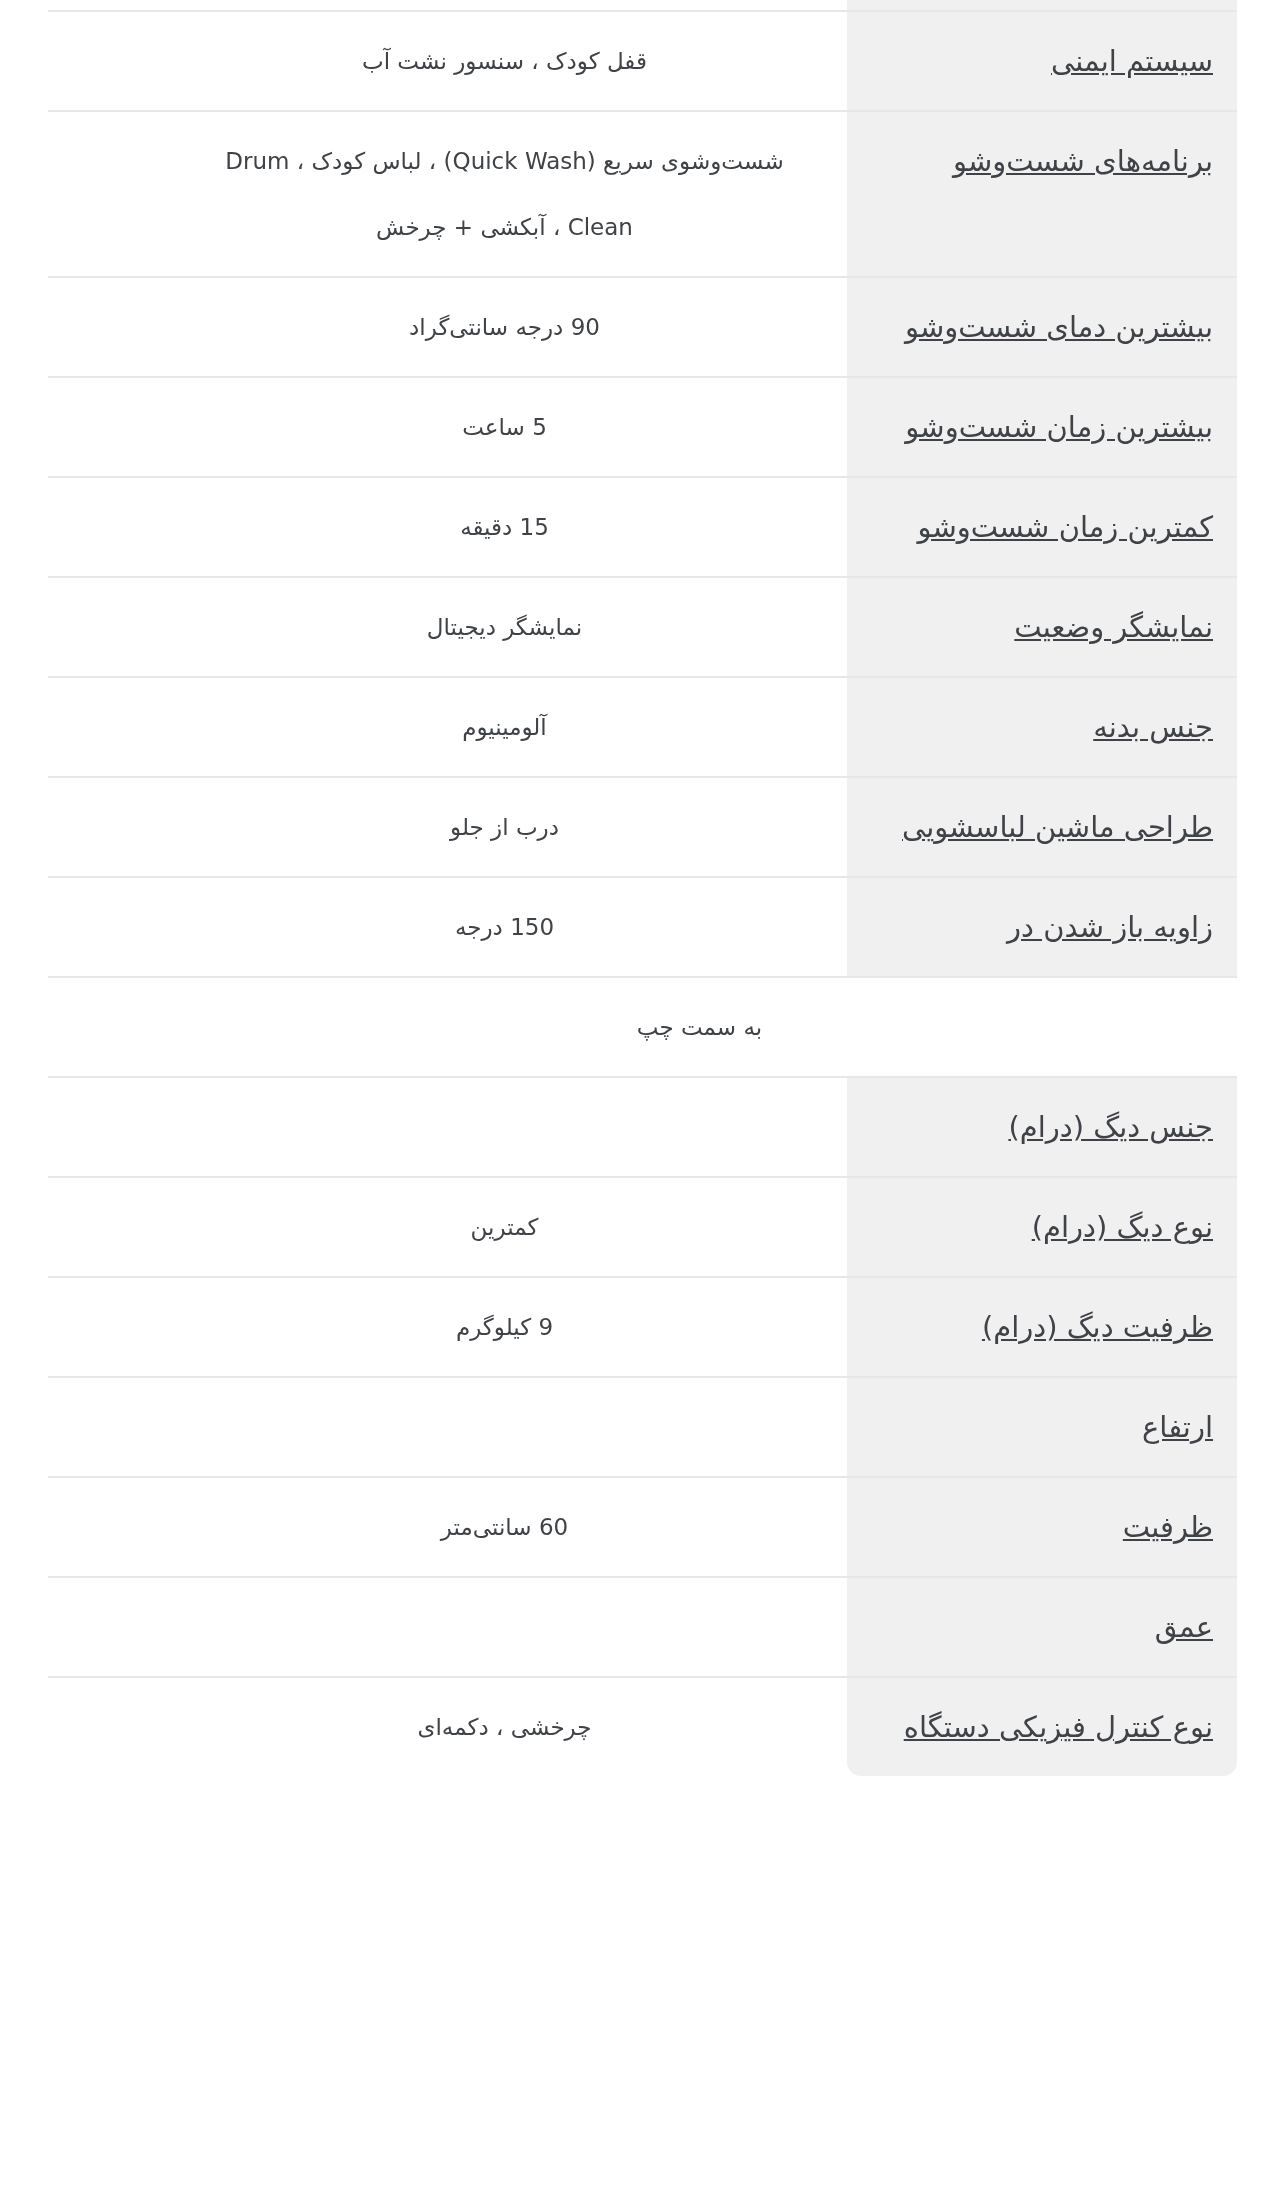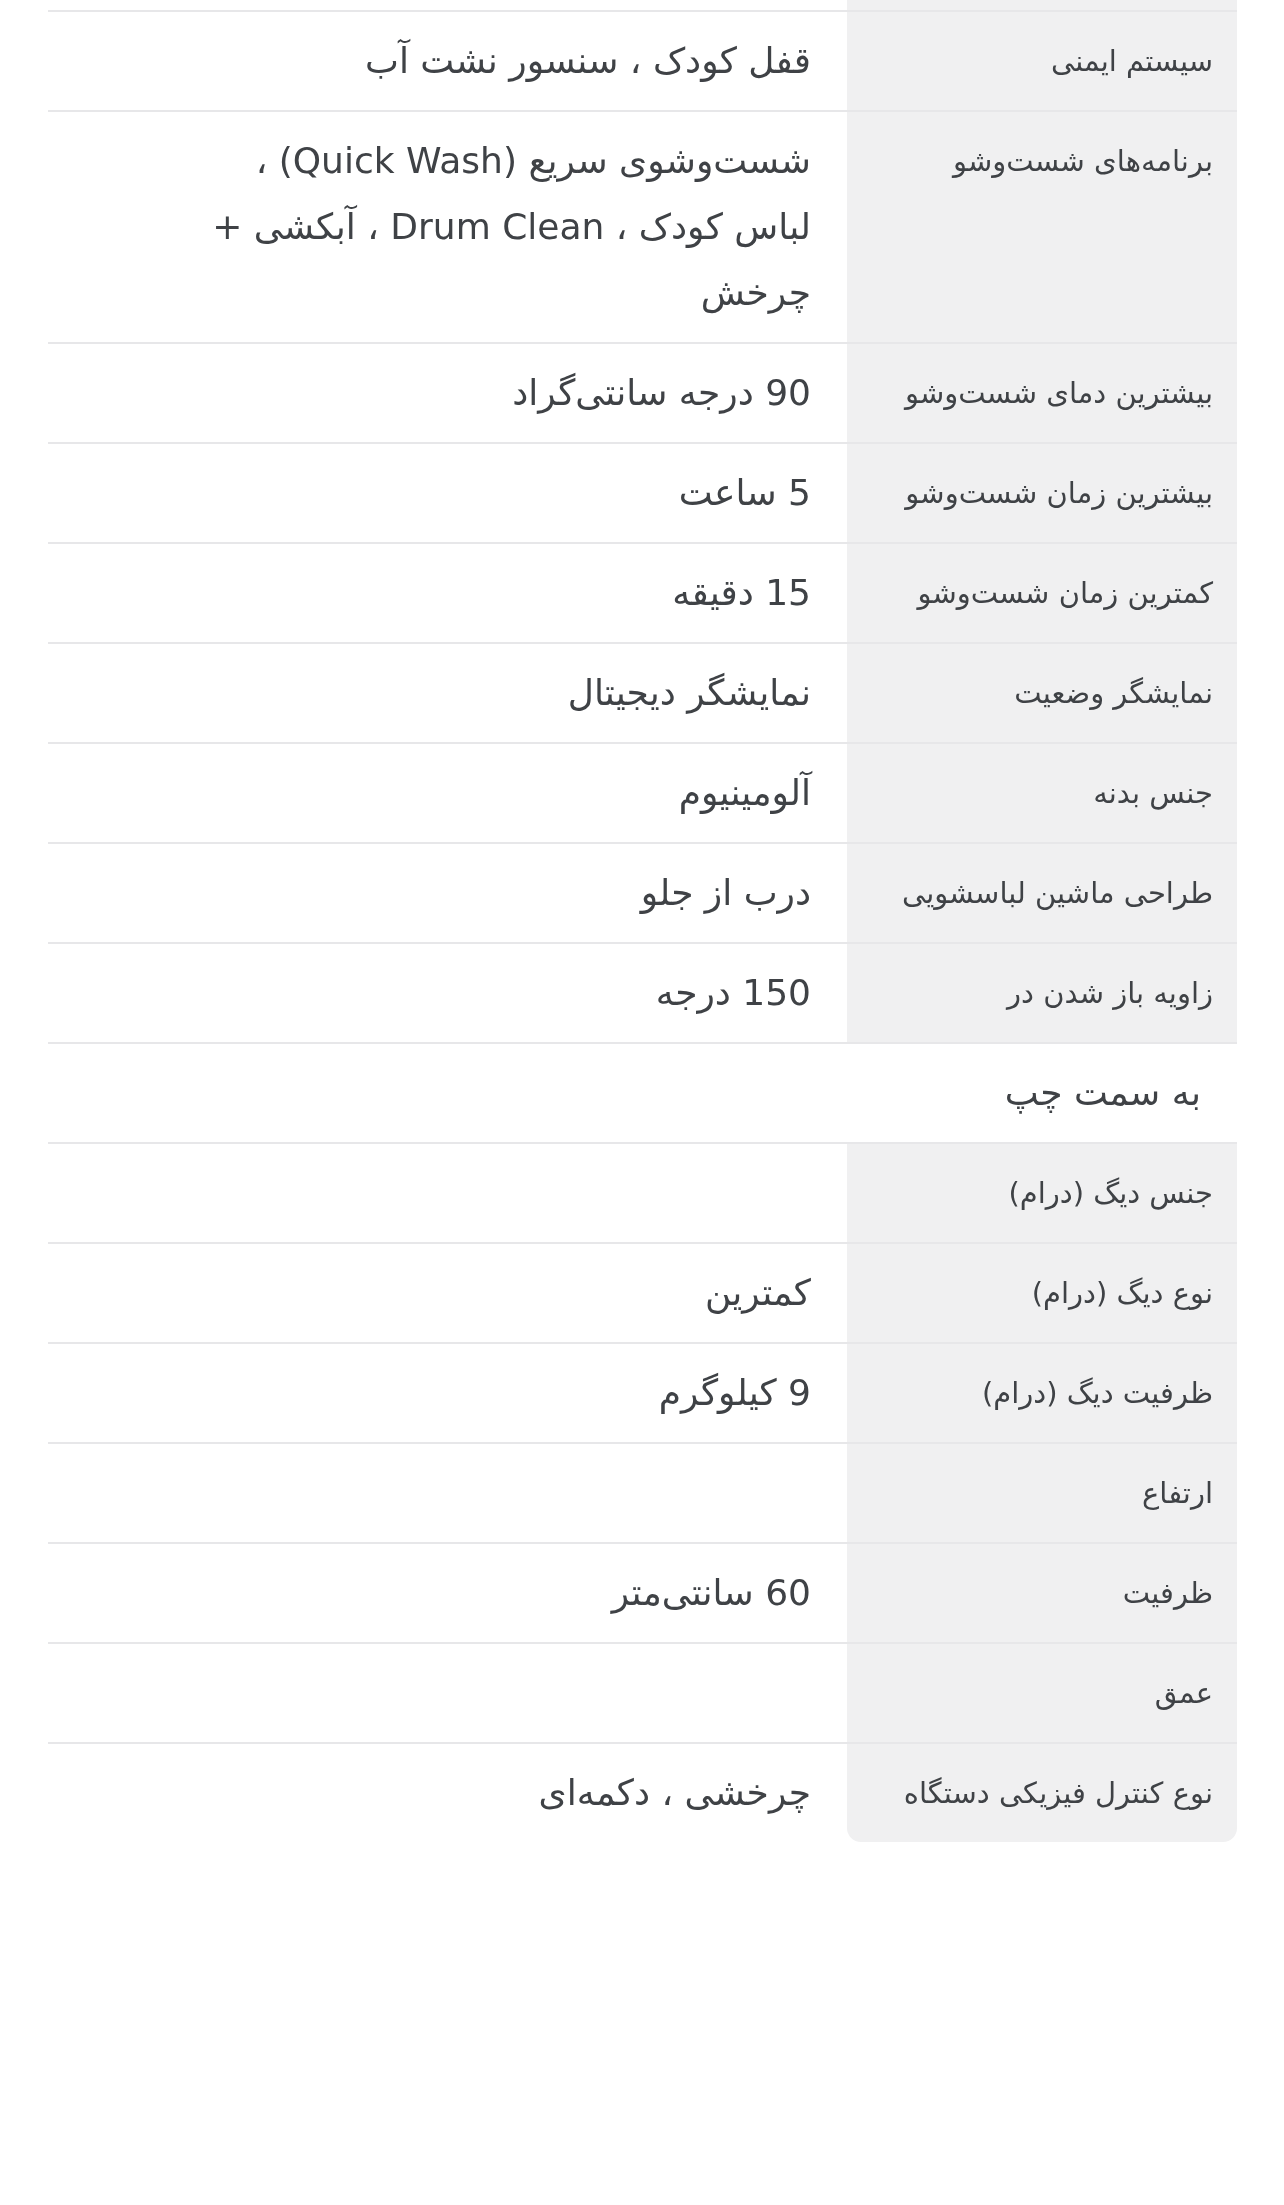--- a/index.html
+++ b/index.html
@@ -41,29 +41,30 @@
     border-top:2px solid var(--row-border);
   }
   .label-cell{
     width:390px;
     flex:0 0 390px;
     background:var(--label-bg);
     padding:16px 24px 16px 20px;
     font-size:29px;
     line-height:66px;
     text-align:right;
+    text-decoration:underline;
   }
   .value-cell{
     flex:1;
     min-width:0;
     background:var(--page-bg);
     padding:16px 36px 16px 150px;
-    font-size:36px;
+    font-size:23px;
     line-height:66px;
-    text-align:right;
+    text-align:center;
   }
   .spec-row:last-child .label-cell{
     border-radius:0 0 14px 14px;
   }
 </style>
 </head>
 <body>
 
 <div class="table-wrap">
   <div class="partial-row">

